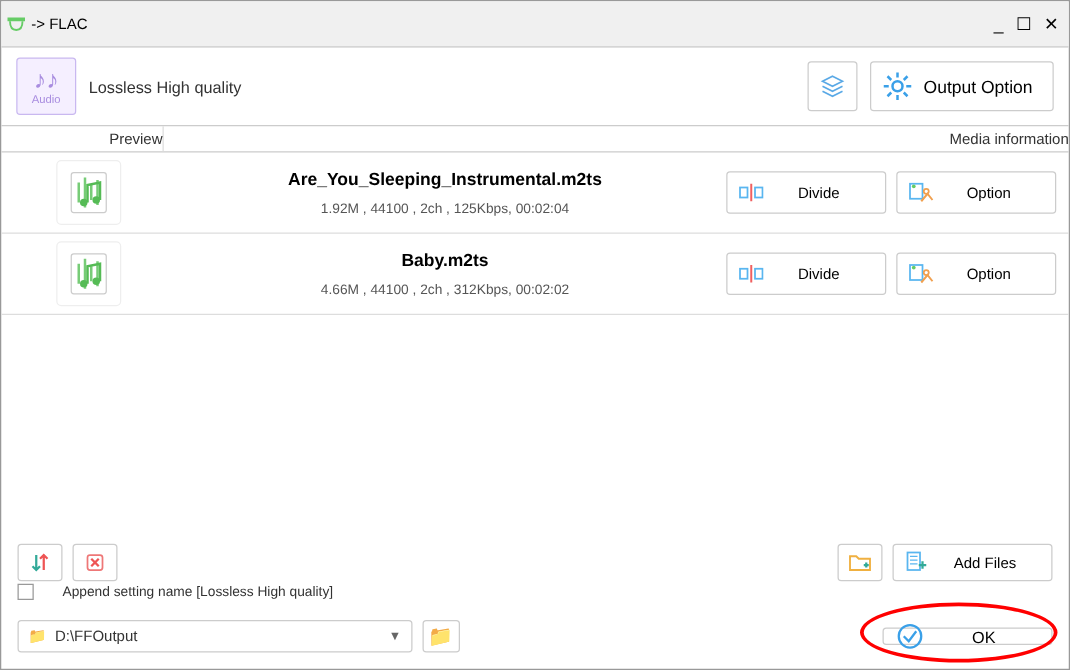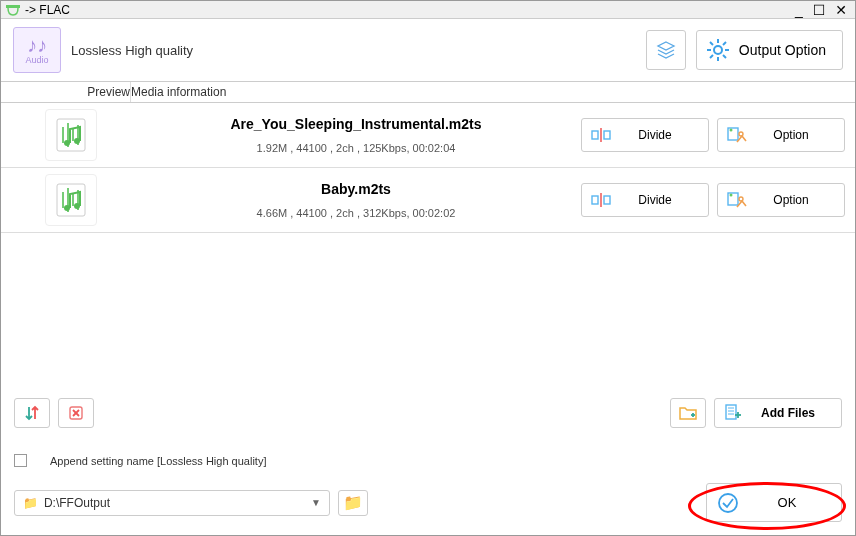--- a/index.html
+++ b/index.html
@@ -1,61 +1,61 @@
 <!DOCTYPE html>
 <html><head>
 <meta charset="utf-8">
 <style>
   * { box-sizing: border-box; margin: 0; padding: 0; font-family: Arial, sans-serif; }
   body { background: #fff; width: 856px; height: 536px; overflow: hidden; border: 1px solid #999; }
   
-  .titlebar { height: 18px; display: flex; align-items: center; background: #f0f0f0; border-bottom: 1px solid #ccc; padding: 0 4px; font-size: 12px; }
+  .titlebar { height: 37px; display: flex; align-items: center; background: #f0f0f0; border-bottom: 1px solid #ccc; padding: 0 4px; font-size: 12px; }
   .titlebar-icon { width: 16px; height: 16px; margin-right: 4px; display: flex; align-items: center; justify-content: center; }
   .titlebar-title { flex: 1; }
   .winctl { display: flex; gap: 10px; font-size: 14px; padding-right: 4px; }
   .winctl span { cursor: default; }
   
   .toolbar { display: flex; align-items: center; padding: 8px 12px; gap: 10px; }
   .audio-badge { width: 48px; height: 46px; border: 1px solid #c9b8f0; background: #f5efff; border-radius: 3px; display: flex; flex-direction: column; align-items: center; justify-content: center; }
   .audio-badge .note { color: #a98de0; font-size: 20px; line-height: 1; }
   .audio-badge .lbl { color: #a98de0; font-size: 9px; }
   .quality-label { flex: 1; text-align: left; font-size: 13px; color: #333; }
   .layers-btn { width: 40px; height: 40px; border: 1px solid #ccc; border-radius: 3px; background: #fff; display: flex; align-items: center; justify-content: center; }
   .output-setting-btn { height: 40px; border: 1px solid #ccc; border-radius: 3px; background: #fff; display: flex; align-items: center; padding: 0 16px 0 8px; gap: 8px; font-size: 14px; }
   
   .table-header { display: flex; border-top: 1px solid #ccc; border-bottom: 1px solid #ccc; font-size: 12px; color: #333; }
   .th-preview { width: 130px; text-align: right; padding: 3px 0; border-right: 1px solid #ddd; }
-  .th-media { flex: 1; text-align: left; padding: 3px 0; }
+  .th-media { flex: 1; text-align: right; padding: 3px 0; }
   
   .file-row { display: flex; align-items: center; border-bottom: 1px solid #ddd; padding: 6px 10px; }
   .file-preview { width: 120px; display: flex; justify-content: center; }
   .file-thumb { width: 52px; height: 52px; background: #fff; border: 1px solid #eee; border-radius: 4px; display: flex; align-items: center; justify-content: center; position: relative; }
   .file-info { flex: 1; text-align: center; }
   .file-name { font-weight: bold; font-size: 14px; margin-bottom: 10px; }
   .file-details { font-size: 11px; color: #555; }
   .file-actions { display: flex; gap: 8px; }
   .act-btn { height: 34px; border: 1px solid #ccc; border-radius: 3px; background: #fff; display: flex; align-items: center; padding: 0 14px 0 8px; gap: 4px; font-size: 12px; min-width: 128px; }
   .act-btn .icon-slot { width: 22px; display: flex; justify-content: center; }
   .act-btn .txt { flex: 1; text-align: center; }
   
   .bottom-area { position: absolute; bottom: 0; left: 0; right: 0; padding: 10px 14px 14px 14px; }
-  .util-row { display: flex; align-items: center; margin-bottom: 26px; font-weight: bold; }
+  .util-row { display: flex; align-items: center; margin-bottom: 2px; }
   .sq-btn { width: 36px; height: 30px; border: 1px solid #ccc; border-radius: 3px; background: #fff; display: flex; align-items: center; justify-content: center; margin-right: 8px; }
   .spacer { flex: 1; }
   .addf-btn { height: 30px; border: 1px solid #ccc; border-radius: 3px; background: #fff; display: flex; align-items: center; padding: 0 18px 0 8px; gap: 10px; font-size: 12px; min-width: 128px; }
   .addf-btn .txt { flex: 1; text-align: center; }
   
   .check-row { display: flex; align-items: center; font-size: 11px; color: #333; margin-bottom: 16px; gap: 23px; text-align: right; }
   .chk { width: 13px; height: 13px; border: 1px solid #999; background: #fff; }
   
   .path-row { display: flex; align-items: center; gap: 8px; }
   .path-input { flex: 0 0 316px; height: 26px; border: 1px solid #ccc; border-radius: 3px; display: flex; align-items: center; padding: 0 8px; font-size: 12px; color: #333; position: relative; }
   .path-input .dd { position: absolute; right: 8px; color: #666; font-size: 10px; }
   .folder-btn { width: 30px; height: 26px; border: 1px solid #ccc; border-radius: 3px; background: #fff; display: flex; align-items: center; justify-content: center; }
-  .ok-btn { height: 39px; border: 1px solid #ccc; border-radius: 3px; background: #fff; display: flex; align-items: center; padding: 0 20px 0 10px; gap: 14px; font-size: 13px; min-width: 136px; }
+  .ok-btn { height: 14px; border: 1px solid #ccc; border-radius: 3px; background: #fff; display: flex; align-items: center; padding: 0 20px 0 10px; gap: 14px; font-size: 13px; min-width: 136px; }
   .ok-btn .txt { flex: 1; text-align: center; }
   
   .red-ellipse { position: absolute; right: 10px; bottom: 6px; width: 158px; height: 48px; border: 3px solid #ff0000; border-radius: 50%; pointer-events: none; }
 </style>
 </head>
 <body>
 
 <div class="titlebar">
   <div class="titlebar-icon">
     <svg width="16" height="16" viewBox="0 0 16 16">

